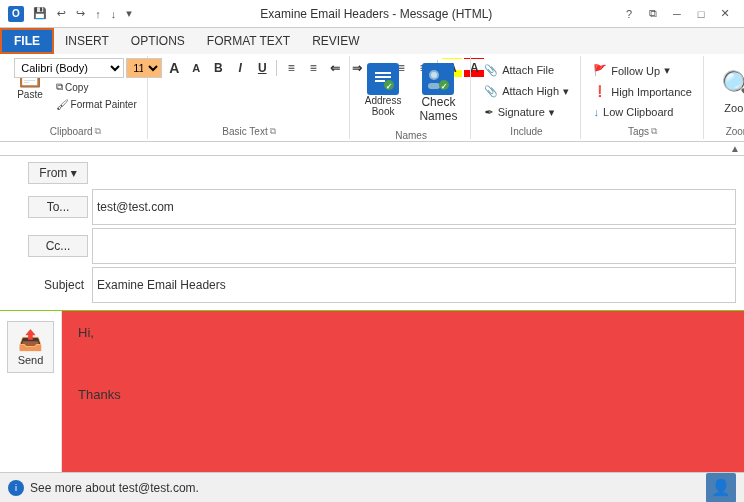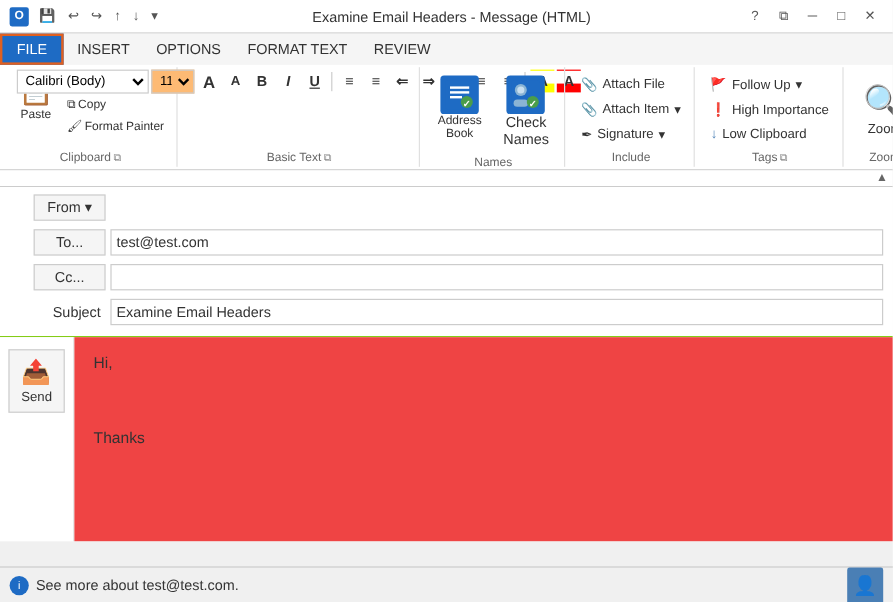--- a/index.html
+++ b/index.html
@@ -30,21 +30,21 @@
       align-items: flex-end;
       height: 26px;
       border-bottom: none;
       padding-left: 0;
     }
     .tab-file {
       background: #1e6bc4;
       color: white;
       padding: 4px 12px;
       font-size: 12px;
-      font-weight: normal;
+      font-weight: bold;
       height: 26px;
       display: flex;
       align-items: center;
       cursor: pointer;
       border: 2px solid #e06020;
     }
     .tab-item {
       padding: 4px 10px;
       font-size: 12px;
       color: #333;
@@ -191,21 +191,21 @@
       border: 1px solid #ccc;
       padding: 2px 10px;
       font-size: 12px;
       cursor: pointer;
       color: #333;
       min-width: 60px;
       height: 22px;
     }
     .form-input {
       flex: 1;
-      height: 22px;
+      height: 36px;
       border: 1px solid #ccc;
       padding: 2px 4px;
       font-size: 12px;
       color: #333;
     }
     .subject-label {
       min-width: 80px;
       text-align: right;
       margin-right: 4px;
       font-size: 12px;
@@ -404,21 +404,21 @@
   </div>
 
   <div class="ribbon-group">
     <div class="ribbon-group-content" style="flex-direction:column; gap:2px; justify-content:center;">
       <div class="include-btn">
         <span>📎</span>
         <span>Attach File</span>
       </div>
       <div class="include-btn">
         <span>📎</span>
-        <span>Attach Item</span>
+        <span>Attach High</span>
         <span>▾</span>
       </div>
       <div class="include-btn">
         <span>✒</span>
         <span>Signature</span>
         <span>▾</span>
       </div>
     </div>
     <div class="ribbon-group-label">
       <span>Include</span>

